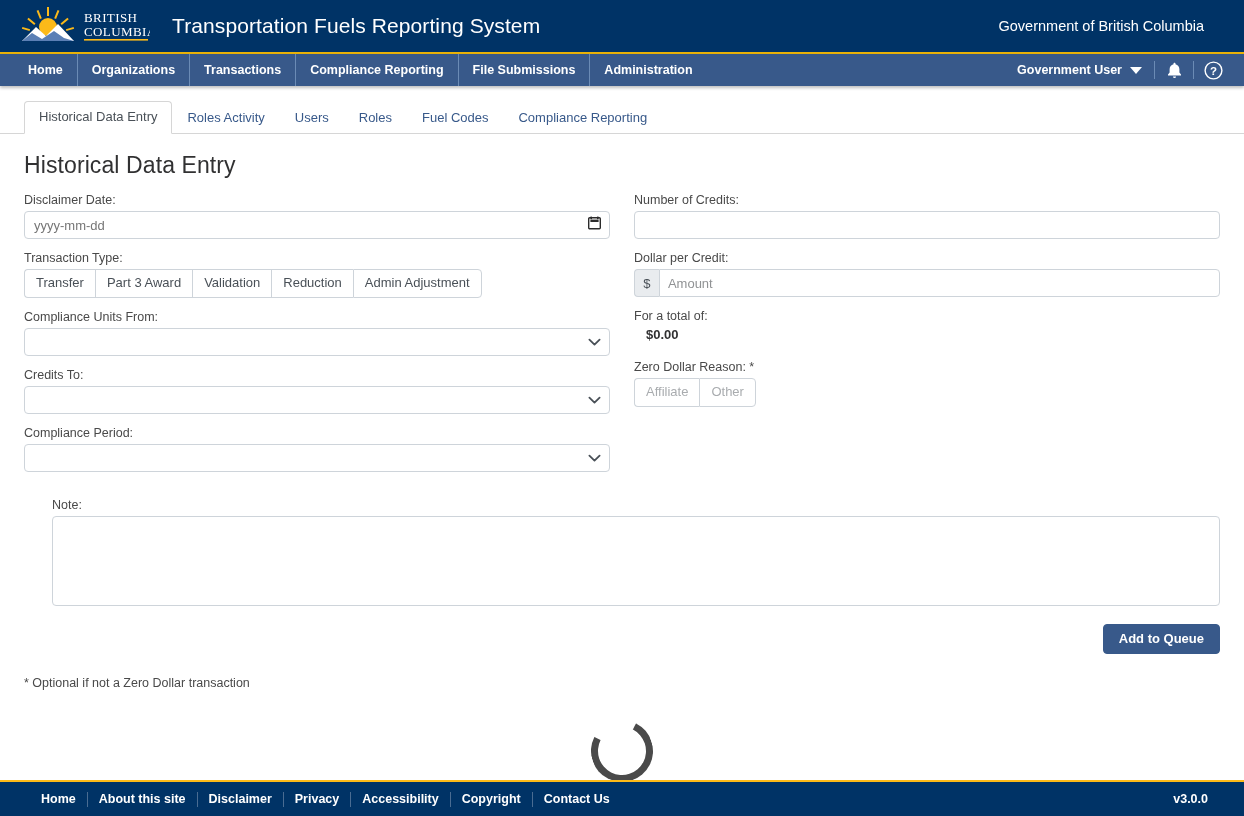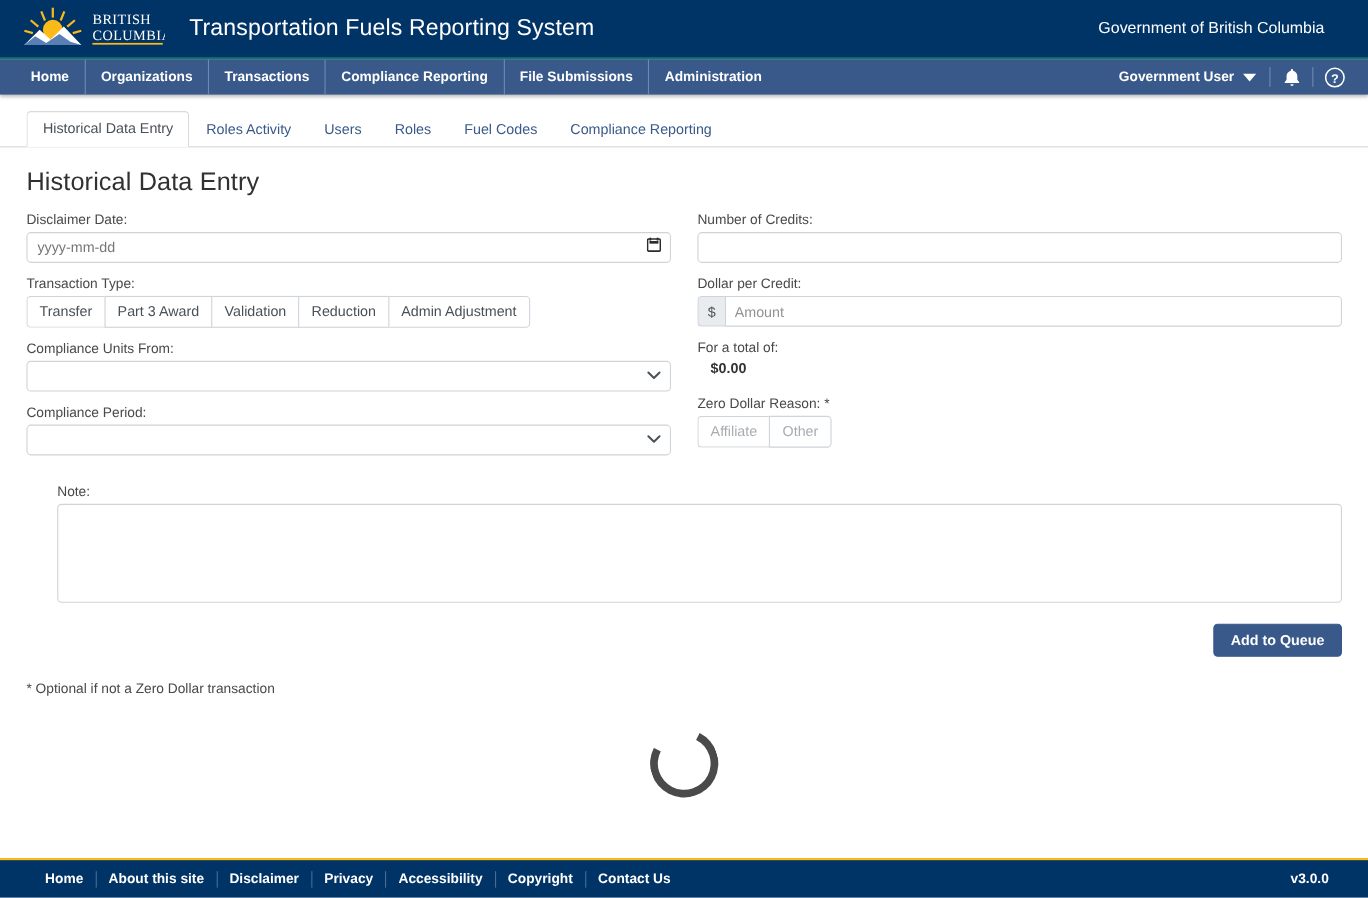--- a/index.html
+++ b/index.html
@@ -9,21 +9,21 @@
     background: #ffffff;
     font-family: "Liberation Sans", sans-serif;
     color: #313132;
     overflow: hidden;
   }
 
   
   .masthead {
     height: 54px;
     background: #003366;
-    border-bottom: 2px solid #0f766e;
+    border-bottom: 2px solid #eab308;
     display: flex;
     align-items: center;
     padding: 0 18px;
     position: relative;
   }
   .logo-wrap { display: flex; align-items: center; gap: 8px; }
   .bc-logo { width: 132px; height: 42px; display: block; }
   .app-title {
     color: #ffffff;
     font-size: 21px;
@@ -432,20 +432,33 @@
             <option></option>
           </select>
           <span class="sel-caret">
             <svg width="13" height="9" viewBox="0 0 13 9">
                 <path d="M1.4 1.6 L6.5 6.6 L11.6 1.6" fill="none" stroke="#495057" stroke-width="1.8" stroke-linecap="round" stroke-linejoin="round"></path>
               </svg>
           </span>
         </div>
       </div>
 
+      <div class="spacer-block">
+        <label class="field-label">Credits To:</label>
+        <div class="select-wrap">
+          <select class="form-control">
+            <option></option>
+          </select>
+          <span class="sel-caret">
+            <svg width="13" height="9" viewBox="0 0 13 9">
+                <path d="M1.4 1.6 L6.5 6.6 L11.6 1.6" fill="none" stroke="#495057" stroke-width="1.8" stroke-linecap="round" stroke-linejoin="round"></path>
+              </svg>
+          </span>
+        </div>
+      </div>
 
       <div class="spacer-block">
         <label class="field-label">Compliance Period:</label>
         <div class="select-wrap">
           <select class="form-control">
             <option></option>
           </select>
           <span class="sel-caret">
             <svg width="13" height="9" viewBox="0 0 13 9">
                 <path d="M1.4 1.6 L6.5 6.6 L11.6 1.6" fill="none" stroke="#495057" stroke-width="1.8" stroke-linecap="round" stroke-linejoin="round"></path>

